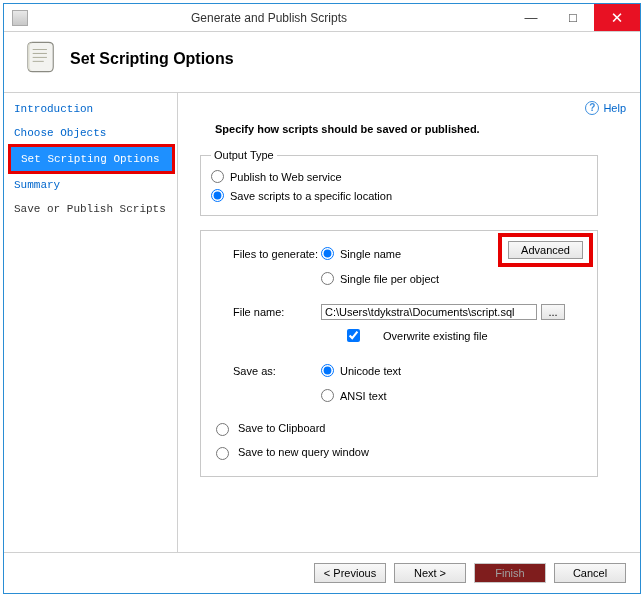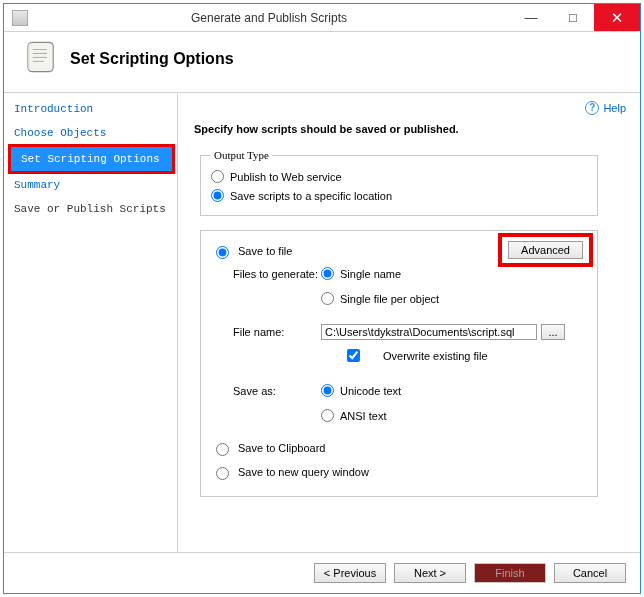--- a/index.html
+++ b/index.html
@@ -125,31 +125,31 @@
     font-size: 10px;
     line-height: 12px;
     text-align: center;
     font-weight: bold;
   }
   .instruction {
     font-weight: bold;
     font-size: 11px;
     margin-top: 20px;
     margin-bottom: 14px;
+    margin-left: 21px;
   }
   fieldset.output-type {
     border: 1px solid #c8c8c8;
     margin: 0 0 14px 6px;
     padding: 6px 10px 10px 10px;
     width: 398px;
   }
   fieldset.output-type legend {
     font-size: 11px;
     padding: 0 3px;
-    font-family: Liberation Serif, serif;
   }
   .radio-row {
     display: flex;
     align-items: center;
     gap: 6px;
     padding: 3px 0;
     font-size: 11px;
   }
   .radio-row input { margin: 0; }
   .main-group {
@@ -290,24 +290,20 @@
           <input type="radio" name="ot" checked="" style="">
           <span>Save scripts to a specific location</span>
         </label>
       </fieldset>
 
       <div class="main-group">
         <div class="hl-adv">
           <button class="btn">Advanced</button>
         </div>
 
-        <label class="top-radio">
-          <input type="radio" name="dest" checked="" style="">
-          <span>Save to file</span>
-        </label>
 
         <div class="field-row">
           <div class="field-label">Files to generate:</div>
           <div class="sub-indent">
             <label class="radio-row">
               <input type="radio" name="ftg" checked="" style="">
               <span>Single name</span>
             </label>
           </div>
         </div>

